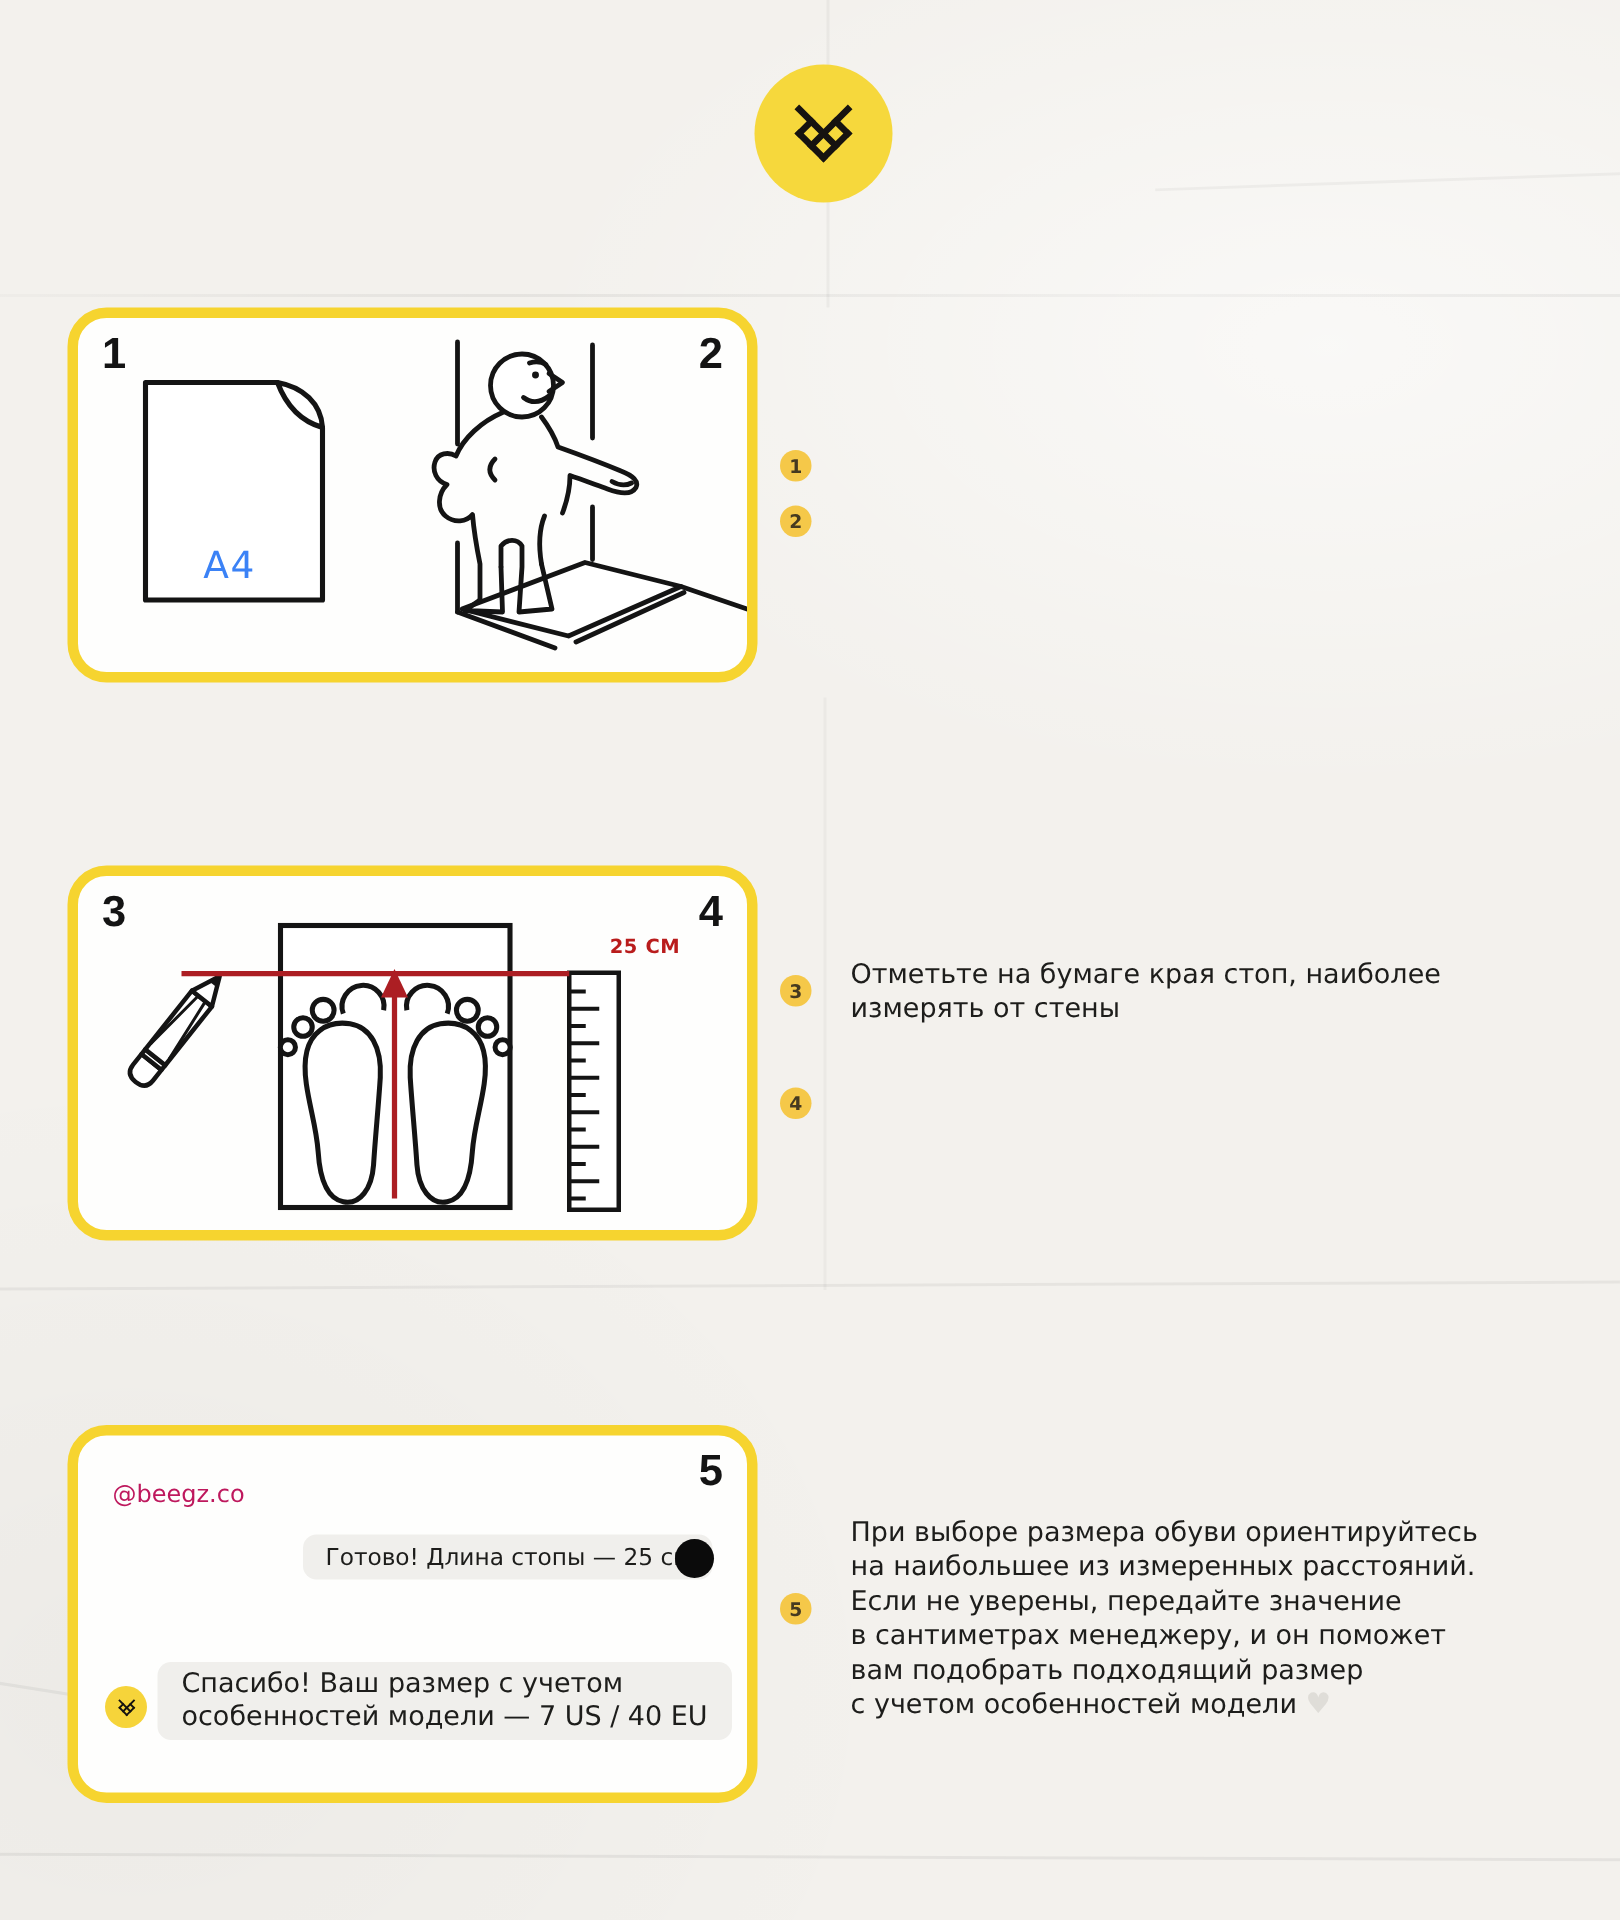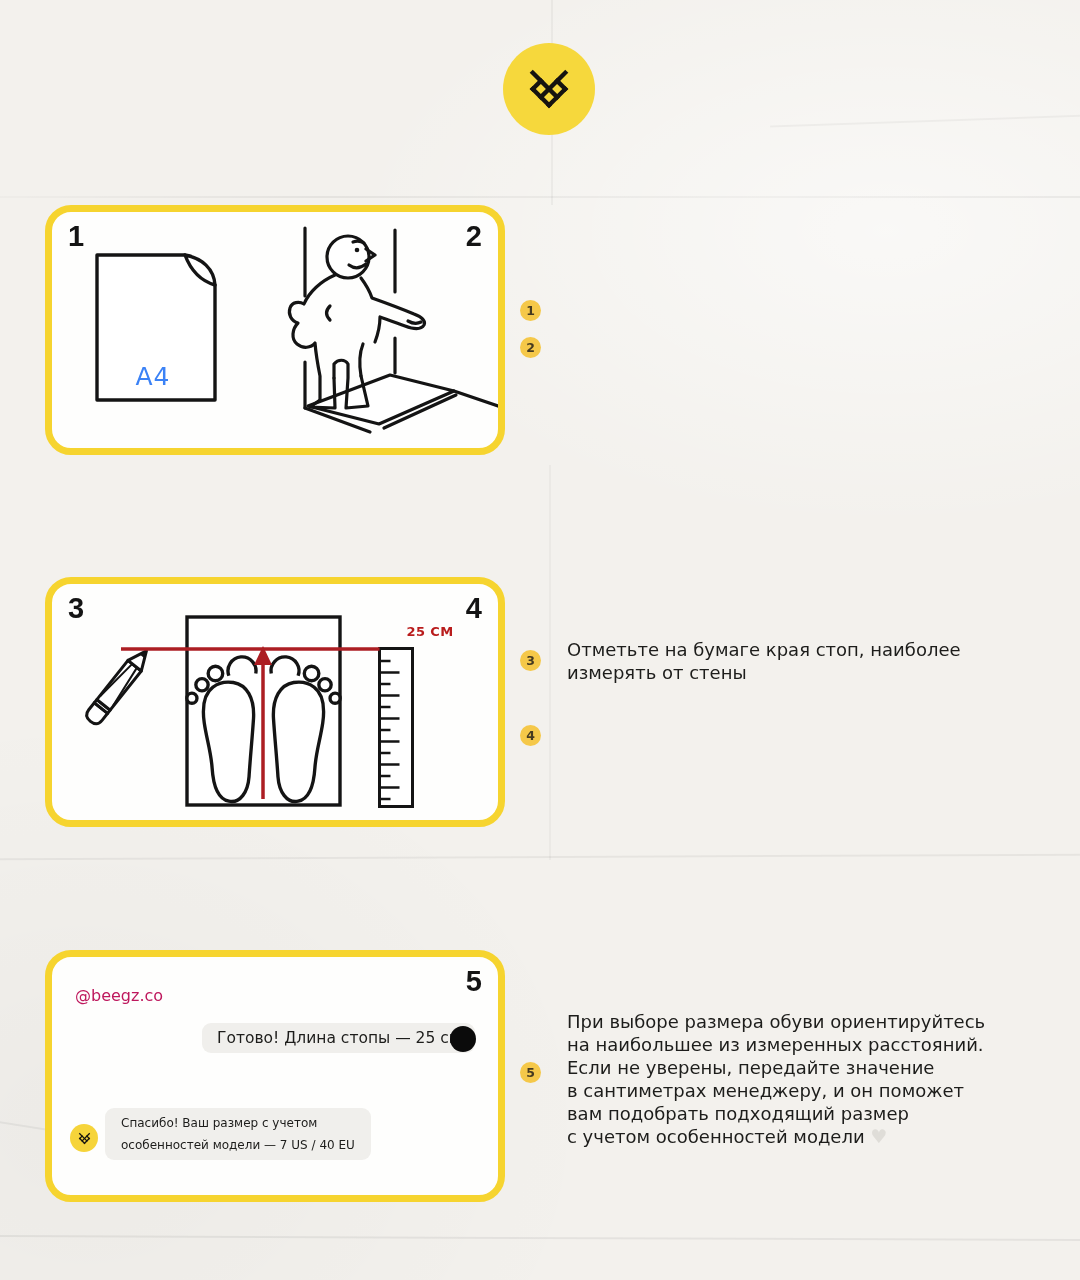--- a/index.html
+++ b/index.html
@@ -32,21 +32,21 @@
 
   .a4-label{position:absolute;left:71px;top:150px;width:60px;text-align:center;
             font-size:25px;letter-spacing:1px;color:#3b82f6;}
   .ruler-label{position:absolute;left:320px;top:40px;width:52px;text-align:center;
                font:700 13px "DejaVu Sans",sans-serif;letter-spacing:.4px;color:#b91c1c;margin-left:32px;}
 
   .handle{position:absolute;left:23px;top:29px;font-size:16px;color:#be185d;}
   .bubble{position:absolute;background:#F0EFEC;border-radius:9px;color:#1d1d1b;}
   .bubble .msg{white-space:pre-line;}
   .bubble.out{left:150px;top:66px;height:30px;line-height:30px;padding:0 15px;font-size:15.5px;}
-  .bubble.in{left:53px;top:151px;padding:4px 16px;font-size:12px;line-height:22px;}
+  .bubble.in{left:53px;top:151px;padding:4px 16px;font-size:18px;line-height:22px;}
   .dot-avatar{position:absolute;left:398px;top:69px;width:26px;height:26px;border-radius:50%;background:#0b0b0b;}
   .bot-avatar{position:absolute;left:18px;top:167px;width:28px;height:28px;border-radius:50%;
               background:#F6D43A;display:flex;align-items:center;justify-content:center;}
 
   .step{position:absolute;left:520px;width:545px;padding-left:47px;box-sizing:border-box;
         font-size:18px;line-height:23px;color:#1d1d1b;}
   .step-text{white-space:pre-line;}
   .badge{position:absolute;left:0;width:21px;height:21px;border-radius:50%;background:#F5C849;
          color:#463a20;font:700 12.5px/21px "DejaVu Sans",sans-serif;text-align:center;}
   .s1{top:299px;} .s1 .badge{top:1px;}

